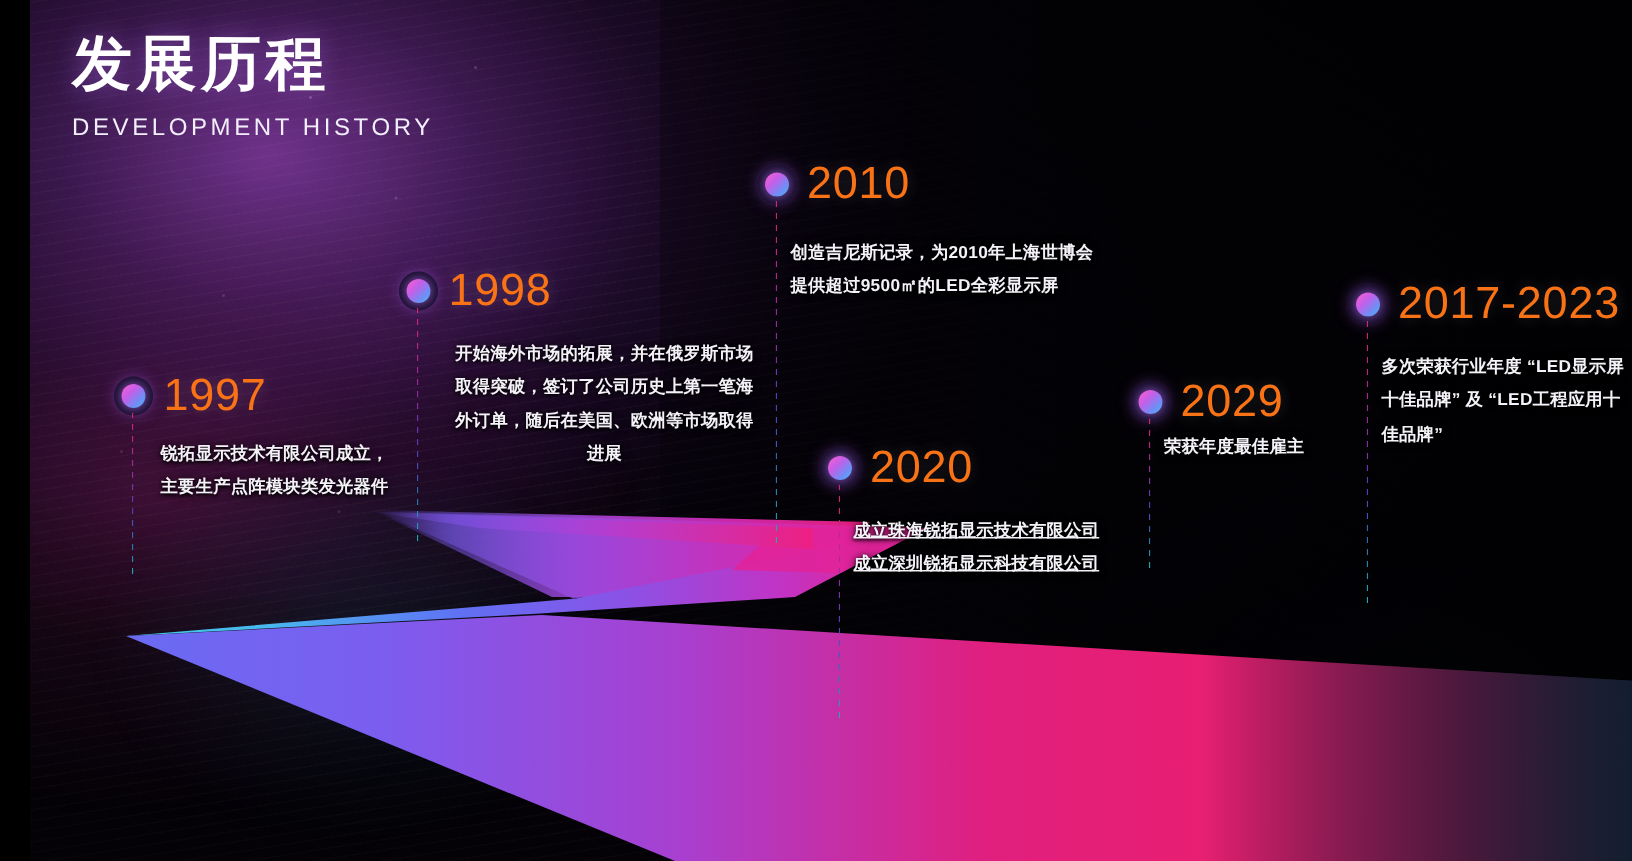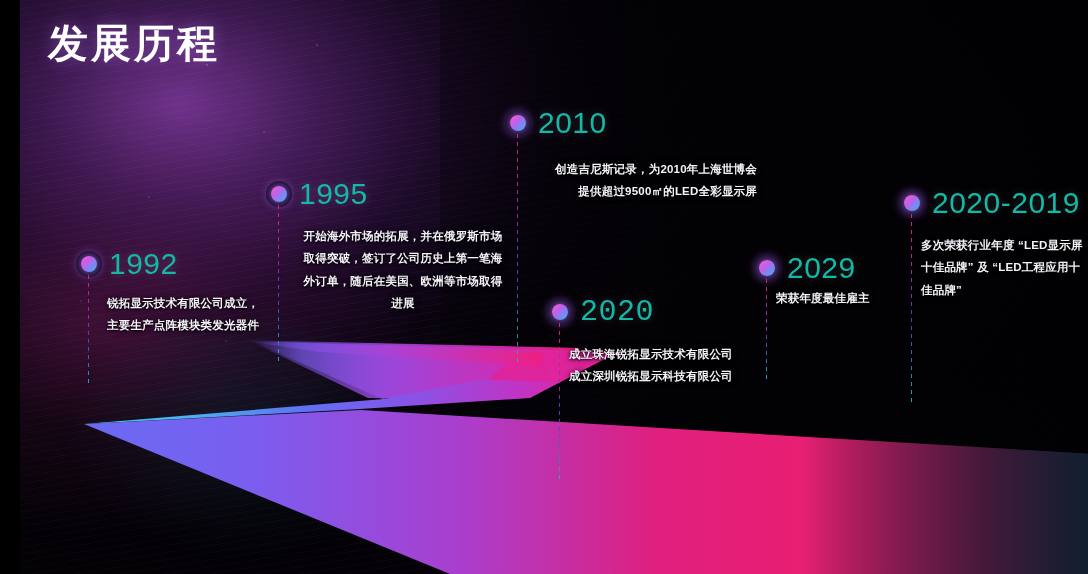--- a/index.html
+++ b/index.html
@@ -184,21 +184,21 @@
     -webkit-mask-image: repeating-linear-gradient(to bottom,
         #000 0px, #000 4px, transparent 4px, transparent 8px);
     mask-image: repeating-linear-gradient(to bottom,
         #000 0px, #000 4px, transparent 4px, transparent 8px);
     opacity: 0.95;
   }
   .year {
     position: absolute;
     font-size: 30px;
     font-weight: normal;
-    color: #14b8a6;
+    color: #f97316;
     white-space: nowrap;
     letter-spacing: 0.5px;
     text-shadow: 0 0 10px rgba(255,255,255,0.18);
   }
   .desc {
     position: absolute;
     font-size: 11.5px;
     line-height: 1.95;
     color: #f4f2f8;
     font-weight: bold;
@@ -287,65 +287,66 @@
         <stop offset="55%" stop-color="#b93bcc"></stop>
         <stop offset="100%" stop-color="#ef1f7e"></stop>
       </linearGradient>
     </defs>
 
     <polygon points="226,341 522,352 522,366 300,352" fill="url(#zg1)" opacity="0.85"></polygon>
   </svg>
 
   <div class="header">
     <div class="title-cn">发展历程</div>
+    <div class="title-en">DEVELOPMENT HISTORY</div>
   </div>
 
   <div class="tl-item" style="left:56px;top:251px;">
     <div class="marker"></div>
     <div class="dash-line" style="height:110px;"></div>
-    <div class="year" style="left:33px;top:-4px;">1992</div>
+    <div class="year" style="left:33px;top:-4px;">1997</div>
     <div class="desc" style="left:31px;top:41px;width:220px;">锐拓显示技术有限公司成立，
 主要生产点阵模块类发光器件</div>
   </div>
 
   <div class="tl-item" style="left:246px;top:181px;">
     <div class="marker"></div>
     <div class="dash-line" style="height:158px;"></div>
-    <div class="year" style="left:33px;top:-4px;">1995</div>
+    <div class="year" style="left:33px;top:-4px;">1998</div>
     <div class="desc" style="left:22px;top:44px;width:230px;text-align:center;">开始海外市场的拓展，并在俄罗斯市场
 取得突破，签订了公司历史上第一笔海
 外订单，随后在美国、欧洲等市场取得
 进展</div>
   </div>
 
   <div class="tl-item" style="left:485px;top:110px;">
     <div class="marker"></div>
     <div class="dash-line" style="height:230px;"></div>
     <div class="year" style="left:33px;top:-4px;">2010</div>
-    <div class="desc" style="left:22px;top:48px;width:230px;text-align:right;">创造吉尼斯记录，为2010年上海世博会
+    <div class="desc" style="left:22px;top:48px;width:230px;">创造吉尼斯记录，为2010年上海世博会
 提供超过9500㎡的LED全彩显示屏</div>
   </div>
 
   <div class="tl-item" style="left:527px;top:299px;">
     <div class="marker"></div>
     <div class="dash-line" style="height:160px;"></div>
-    <div class="year" style="left:33px;top:-4px;font-family:Liberation Mono, monospace;">2020</div>
-    <div class="desc" style="left:22px;top:44px;width:230px;">成立珠海锐拓显示技术有限公司
+    <div class="year" style="left:33px;top:-4px;">2020</div>
+    <div class="desc" style="left:22px;top:44px;width:230px;text-decoration:underline;">成立珠海锐拓显示技术有限公司
 成立深圳锐拓显示科技有限公司</div>
   </div>
 
   <div class="tl-item" style="left:734px;top:255px;">
     <div class="marker"></div>
     <div class="dash-line" style="height:100px;"></div>
     <div class="year" style="left:33px;top:-4px;">2029</div>
     <div class="desc" style="left:22px;top:32px;width:200px;">荣获年度最佳雇主</div>
   </div>
 
   <div class="tl-item" style="left:879px;top:190px;">
     <div class="marker"></div>
     <div class="dash-line" style="height:190px;"></div>
-    <div class="year" style="left:33px;top:-4px;">2020-2019</div>
+    <div class="year" style="left:33px;top:-4px;">2017-2023</div>
     <div class="desc" style="left:22px;top:44px;width:190px;">多次荣获行业年度 “LED显示屏
 十佳品牌” 及 “LED工程应用十
 佳品牌”</div>
   </div>
 
 </div>
 
 </body></html>

